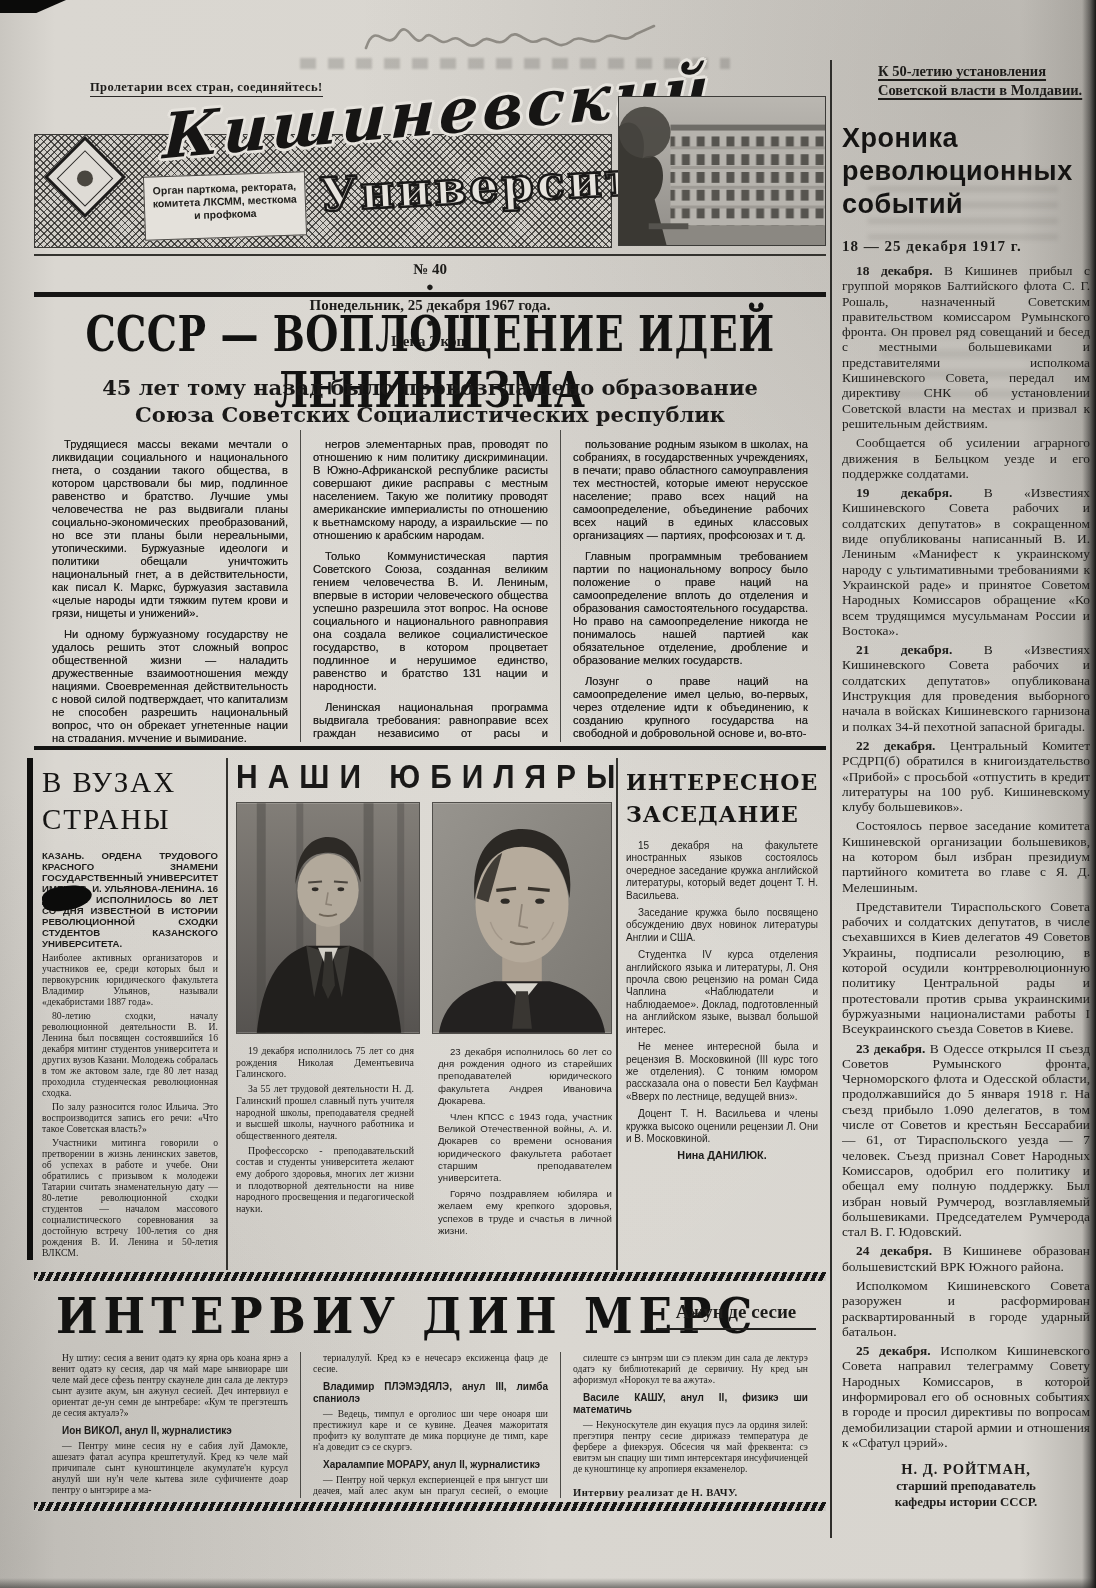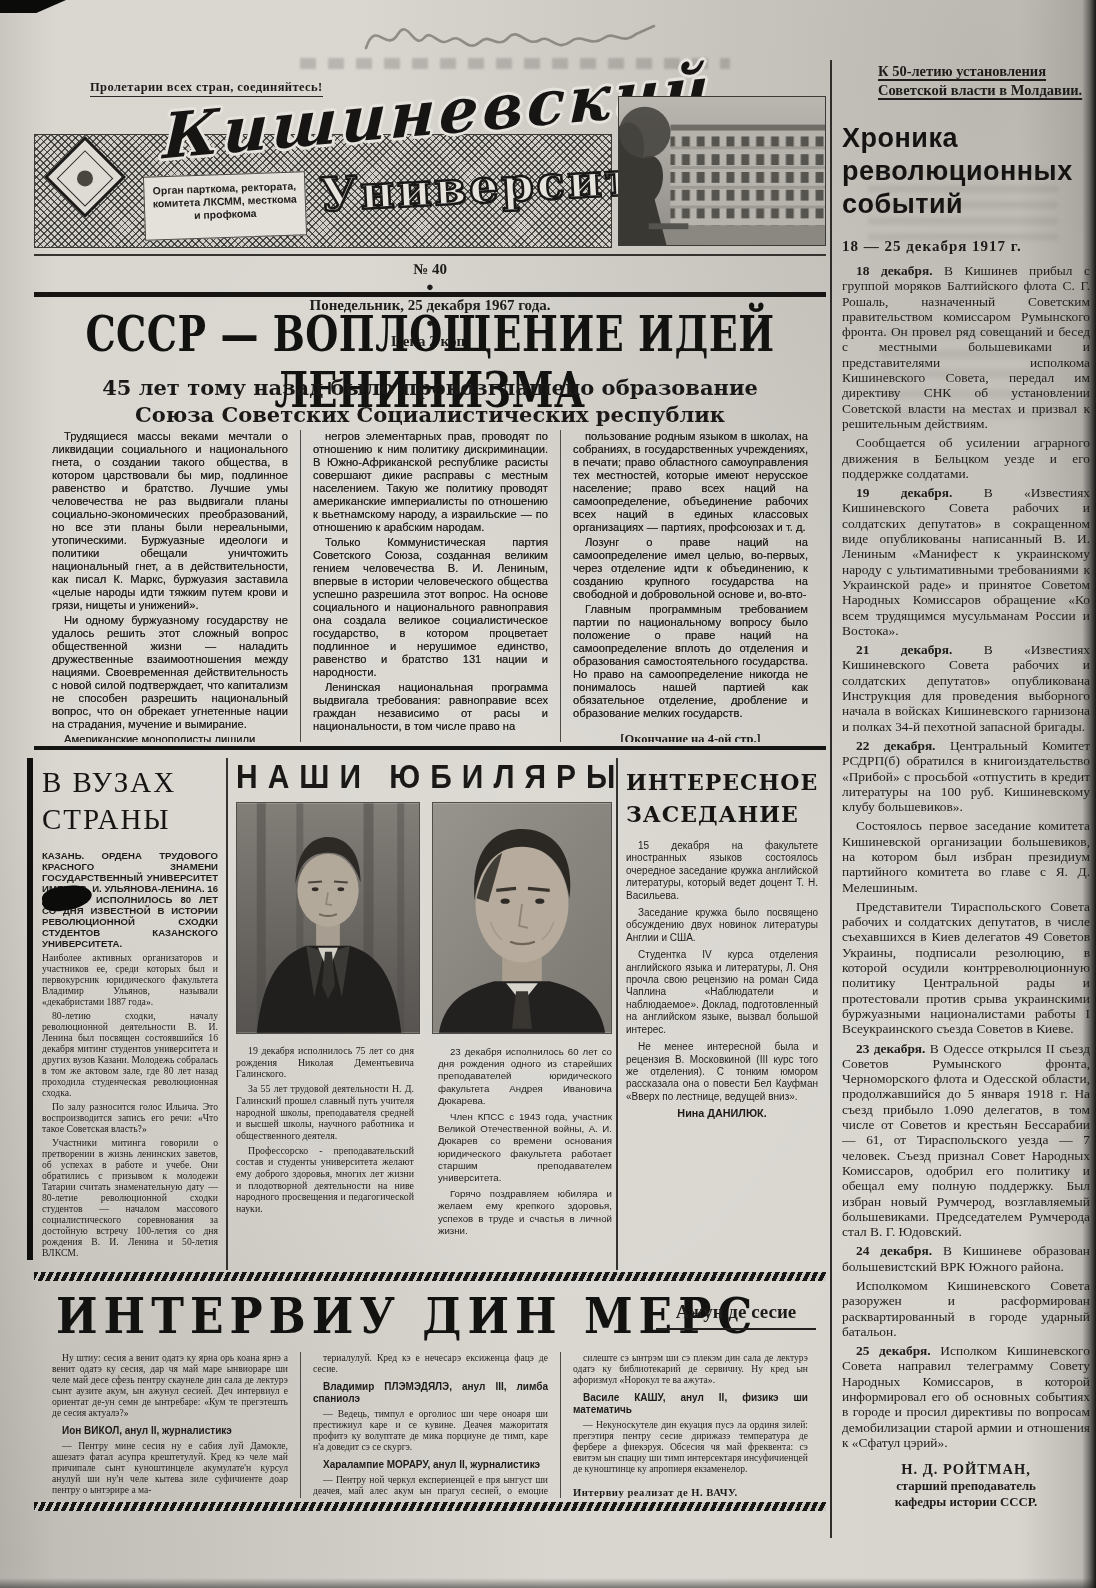--- a/index.html
+++ b/index.html
@@ -56,21 +56,21 @@
   .dot{font-size:13px;}
   .rule-thick{left:34px;top:292px;width:792px;height:5px;background:#161514;}
   
   .headline{left:34px;top:306px;width:792px;text-align:center;
     font:bold 38px/44px "DejaVu Serif",serif;letter-spacing:.5px;color:#121211;
     transform:scaleY(1.28);transform-origin:50% 0;}
   .deck{left:74px;top:374px;width:712px;text-align:center;font:bold 21px/27px "DejaVu Serif",serif;color:#1a1918;}
   .lead-cols{left:40px;top:430px;width:780px;height:312px;display:flex;overflow:hidden;}
   .lead-col{width:260px;padding:0 12px;}
   .lead-col + .lead-col{border-left:1px solid #4b4a46;}
-  .lead-col p{margin:0 0 2px 0;text-indent:12px;text-align:justify;
+  .lead-col p{margin:8px 0 2px 0;text-indent:12px;text-align:justify;
     font:400 11.2px/13px "Liberation Sans",sans-serif;color:#1f1e1c;text-shadow:0 0 .4px rgba(25,24,22,.7);}
   .continuation{margin-top:12px;text-align:center;font:bold 12.5px/15px "Liberation Serif",serif;}
   .rule-black2{left:34px;top:746px;width:792px;height:4px;background:#141413;}
   .left-bar{left:27px;top:758px;width:6px;height:502px;background:#0f0f0e;}
   
   .vuzy{left:42px;top:764px;width:176px;height:504px;overflow:hidden;}
   .vuzy-title{font:400 29px/37px "Liberation Serif",serif;letter-spacing:2px;color:#161514;}
   .vuzy-lead{margin-top:12px;font:bold 9.6px/11px "Liberation Sans",sans-serif;text-align:justify;}
   .vuzy p.vp{margin:3px 0 0 0;text-indent:10px;text-align:justify;font:400 9.7px/11px "Liberation Serif",serif;}
   .blot{position:absolute;left:0px;top:122px;width:50px;height:24px;background:#0c0c0b;border-radius:45% 55% 60% 40%;transform:rotate(-8deg);}
@@ -186,22 +186,22 @@
       <p data-name="article-paragraph">Ни одному буржуазному государству не удалось решить этот сложный вопрос общественной жизни — наладить дружественные взаимоотношения между нациями. Своевременная действительность с новой силой подтверждает, что капитализм не способен разрешить национальный вопрос, что он обрекает угнетенные нации на страдания, мучение и вымирание.</p>
       <p data-name="article-paragraph">Американские монополисты лишили</p>
     </div>
     <div class="lead-col" data-name="lead-column-2">
       <p data-name="article-paragraph">негров элементарных прав, проводят по отношению к ним политику дискриминации. В Южно-Африканской республике расисты совершают дикие расправы с местным населением. Такую же политику проводят американские империалисты по отношению к вьетнамскому народу, а израильские — по отношению к арабским народам.</p>
       <p data-name="article-paragraph">Только Коммунистическая партия Советского Союза, созданная великим гением человечества В. И. Лениным, впервые в истории человеческого общества успешно разрешила этот вопрос. На основе социального и национального равноправия она создала великое социалистическое государство, в котором процветает подлинное и нерушимое единство, равенство и братство 131 нации и народности.</p>
       <p data-name="article-paragraph">Ленинская национальная программа выдвигала требования: равноправие всех граждан независимо от расы и национальности, в том числе право на</p>
     </div>
     <div class="lead-col" data-name="lead-column-3">
       <p data-name="article-paragraph">пользование родным языком в школах, на собраниях, в государственных учреждениях, в печати; право областного самоуправления тех местностей, которые имеют нерусское население; право всех наций на самоопределение, объединение рабочих всех наций в единых классовых организациях — партиях, профсоюзах и т. д.</p>
+      <p data-name="article-paragraph">Главным программным требованием партии по национальному вопросу было положение о праве наций на самоопределение вплоть до отделения и образования самостоятельного государства. Но право на самоопределение никогда не понималось нашей партией как обязательное отделение, дробление и образование мелких государств.</p>
       <p data-name="article-paragraph">Лозунг о праве наций на самоопределение имел целью, во-первых, через отделение идти к объединению, к созданию крупного государства на свободной и добровольной основе и, во-вто-</p>
-      <p data-name="article-paragraph">Главным программным требованием партии по национальному вопросу было положение о праве наций на самоопределение вплоть до отделения и образования самостоятельного государства. Но право на самоопределение никогда не понималось нашей партией как обязательное отделение, дробление и образование мелких государств.</p>
       <div class="continuation" data-name="continuation-note">[Окончание на 4-ой стр.]</div>
     </div>
   </div>
   <div class="abs rule-black2" data-name="rule"></div>
   <div class="abs left-bar" data-name="scan-edge-bar"></div>
 
   <div class="abs vuzy" data-name="section-v-vuzah-strany">
     <div class="vuzy-title" data-name="section-title-line1">В ВУЗАХ</div>
     <div class="vuzy-title" data-name="section-title-line2">СТРАНЫ</div>
     <div class="vuzy-lead" data-name="article-lead">КАЗАНЬ. ОРДЕНА ТРУДОВОГО КРАСНОГО ЗНАМЕНИ ГОСУДАРСТВЕННЫЙ УНИВЕРСИТЕТ ИМЕНИ В. И. УЛЬЯНОВА-ЛЕНИНА. 16 ДЕКАБРЯ ИСПОЛНИЛОСЬ 80 ЛЕТ СО ДНЯ ИЗВЕСТНОЙ В ИСТОРИИ РЕВОЛЮЦИОННОЙ СХОДКИ СТУДЕНТОВ КАЗАНСКОГО УНИВЕРСИТЕТА.</div>
@@ -282,20 +282,21 @@
   </div>
   <div class="abs rule-v rv-b" data-name="column-rule"></div>
 
   <div class="abs session" data-name="section-interesnoe-zasedanie">
     <div class="sess-title" data-name="section-title-line1">ИНТЕРЕСНОЕ</div>
     <div class="sess-title" data-name="section-title-line2" style="margin-bottom:10px;">ЗАСЕДАНИЕ</div>
     <p class="sp" data-name="article-paragraph">15 декабря на факультете иностранных языков состоялось очередное заседание кружка английской литературы, который ведет доцент Т. Н. Васильева.</p>
     <p class="sp" data-name="article-paragraph">Заседание кружка было посвящено обсуждению двух новинок литературы Англии и США.</p>
     <p class="sp" data-name="article-paragraph">Студентка IV курса отделения английского языка и литературы, Л. Оня прочла свою рецензию на роман Сида Чаплина «Наблюдатели и наблюдаемое». Доклад, подготовленный на английском языке, вызвал большой интерес.</p>
     <p class="sp" data-name="article-paragraph">Не менее интересной была и рецензия В. Московкиной (III курс того же отделения). С тонким юмором рассказала она о повести Бел Кауфман «Вверх по лестнице, ведущей вниз».</p>
+    <p class="sp" data-name="article-paragraph">Доцент Т. Н. Васильева и члены кружка высоко оценили рецензии Л. Они и В. Московкиной.</p>
     <div class="sess-sig" data-name="author-signature">Нина ДАНИЛЮК.</div>
   </div>
 
   <div class="abs hatchbar hb1" data-name="hatched-divider"></div>
 
   <div class="abs iv-headline" data-name="interview-headline">ИНТЕРВИУ ДИН МЕРС</div>
   <div class="abs iv-kicker" data-name="interview-kicker">Ажун де сесие</div>
   <div class="abs iv-cols" data-name="interview-columns">
     <div class="iv-col" data-name="interview-column-1">
       <p data-name="article-paragraph">Ну штиу: сесия а венит одатэ ку ярна орь коана ярнэ а венит одатэ ку сесия, дар чя май маре ынвиораре ши челе май десе сфезь пентру скаунеле дин сала де лектурэ сынт аузите акум, ын ажунул сесией. Деч интервиул е ориентат де-ун семн де ынтребаре: «Кум те прегэтешть де сесия актуалэ?»</p>

